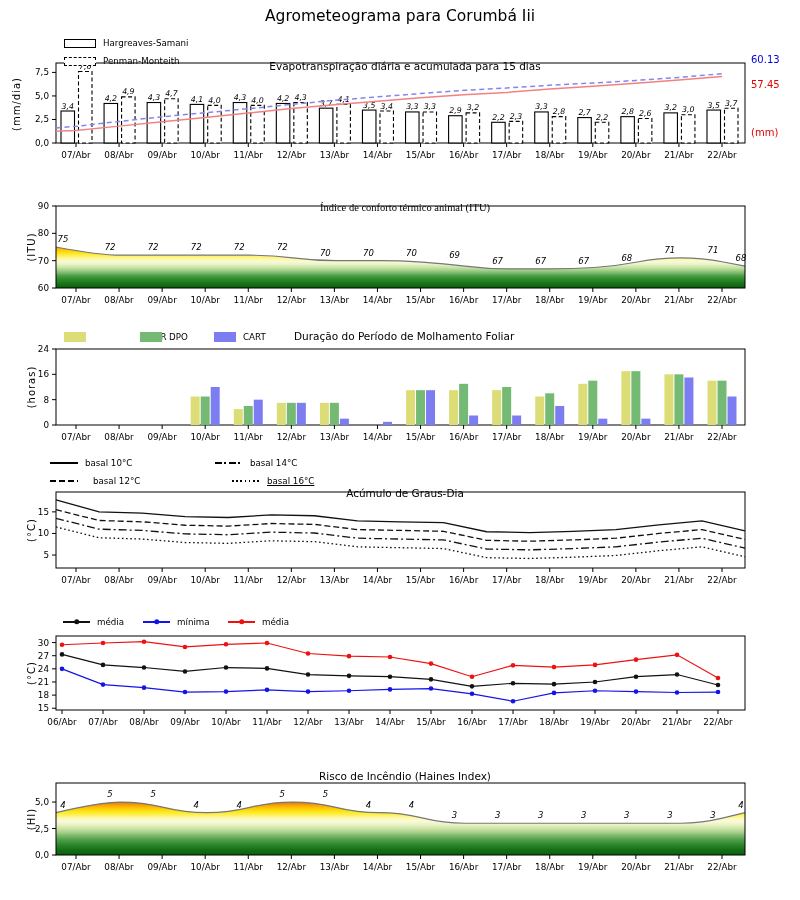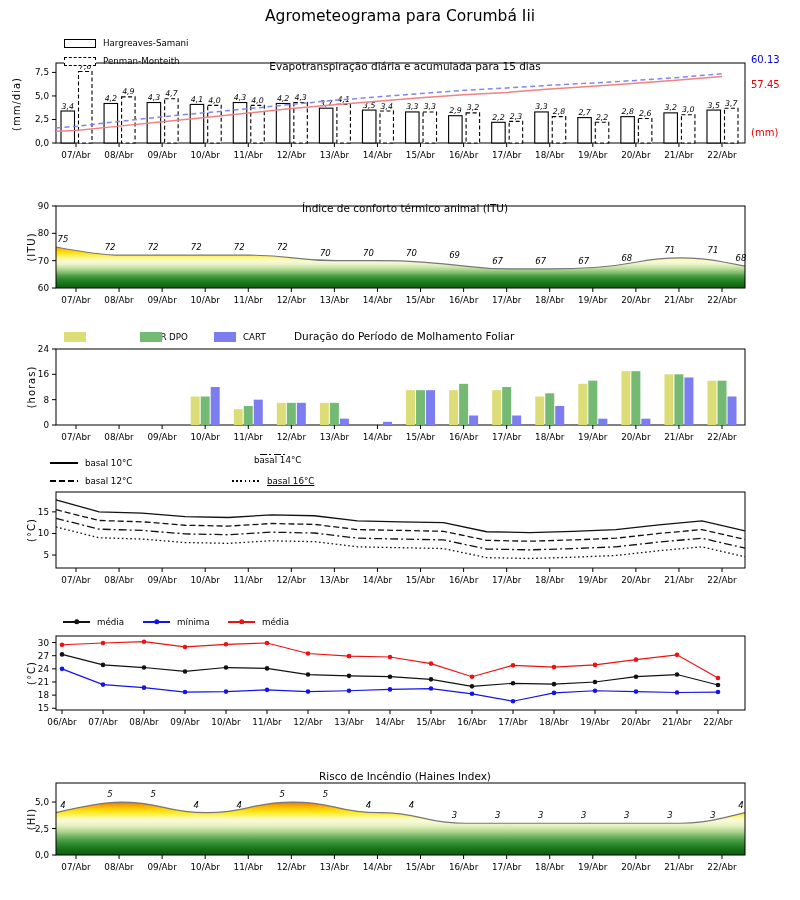--- a/index.html
+++ b/index.html
@@ -542,21 +542,21 @@
       <span class="sw-rect dashed"></span>
       <span class="lg-txt">Penman-Monteith</span>
     </div>
   </div>
   <div class="abs sub-title center-t" style="top:47px;">Evapotranspiração diária e acumulada para 15 dias</div>
   <div class="abs ylab" style="left:16px;top:104px;">(mm/dia)</div>
   <div class="abs r-lab" style="left: 751px; top: 54px; color: rgb(0, 0, 221);">60.13</div>
   <div class="abs r-lab" style="left: 751px; top: 79px; color: rgb(230, 0, 0);">57.45</div>
   <div class="abs r-lab" style="left: 751px; top: 100px; color: rgb(230, 0, 0); margin-top: 27px;">(mm)</div>
 
-  <div class="abs sub-title center-t" style="top:189px;">Índice de conforto térmico animal (ITU)</div>
+  <div class="abs sub-title center-t" style="top:189px;font-family:Liberation Serif, serif;">Índice de conforto térmico animal (ITU)</div>
   <div class="abs ylab" style="left:31px;top:247px;">(ITU)</div>
 
   <div class="abs lg-row" style="left:64px;top:328px;gap:48px;">
     <span class="sw-rect" style="border: none; height: 10px; width: 22px; background-color: rgb(221, 221, 119);"></span>
     <span class="lg-txt">NHUR</span>
   </div>
   <div class="abs lg-row" style="left:140px;top:328px;">
     <span class="sw-rect" style="border: none; height: 10px; width: 22px; background-color: rgb(116, 186, 116);"></span>
     <span class="lg-txt">DPO</span>
   </div>
@@ -564,32 +564,33 @@
     <span class="sw-rect" style="border: none; height: 10px; width: 22px; background-color: rgb(125, 125, 242);"></span>
     <span class="lg-txt">CART</span>
   </div>
   <div class="abs sub-title" style="left:294px;top:330px;">Duração do Período de Molhamento Foliar</div>
   <div class="abs ylab" style="left:31px;top:387px;">(horas)</div>
 
   <div class="abs lg-row" style="left:50px;top:454px;">
     <span class="sw-line"></span>
     <span class="lg-txt">basal 10°C</span>
   </div>
-  <div class="abs lg-row" style="left:247px;top:454px;flex-direction:column;">
+  <div class="abs lg-row" style="left:215px;top:454px;">
     <span class="sw-line dashdot"></span>
     <span class="lg-txt">basal 14°C</span>
   </div>
-  <div class="abs lg-row" style="left:50px;top:472px;">
+  <div class="abs lg-row" style="left:50px;top:472px;gap:8px;">
     <span class="sw-line dashed"></span>
     <span class="lg-txt">basal 12°C</span>
   </div>
   <div class="abs lg-row" style="left:232px;top:472px;text-decoration:underline;">
     <span class="sw-line dotted"></span>
     <span class="lg-txt">basal 16°C</span>
   </div>
+  <div class="abs sub-title center-t" style="top:474px;">Acúmulo de Graus-Dia</div>
   <div class="abs ylab" style="left:31px;top:530px;">(°C)</div>
 
   <div class="abs lg-row" style="left:63px;top:613px;">
     <span class="mline" style="background-color: rgb(17, 17, 17);">
         <i class="mdot" style="background-color: rgb(17, 17, 17);"></i>
       </span>
     <span class="lg-txt">média</span>
   </div>
   <div class="abs lg-row" style="left:143px;top:613px;">
     <span class="mline" style="background-color: rgb(20, 20, 232);">

